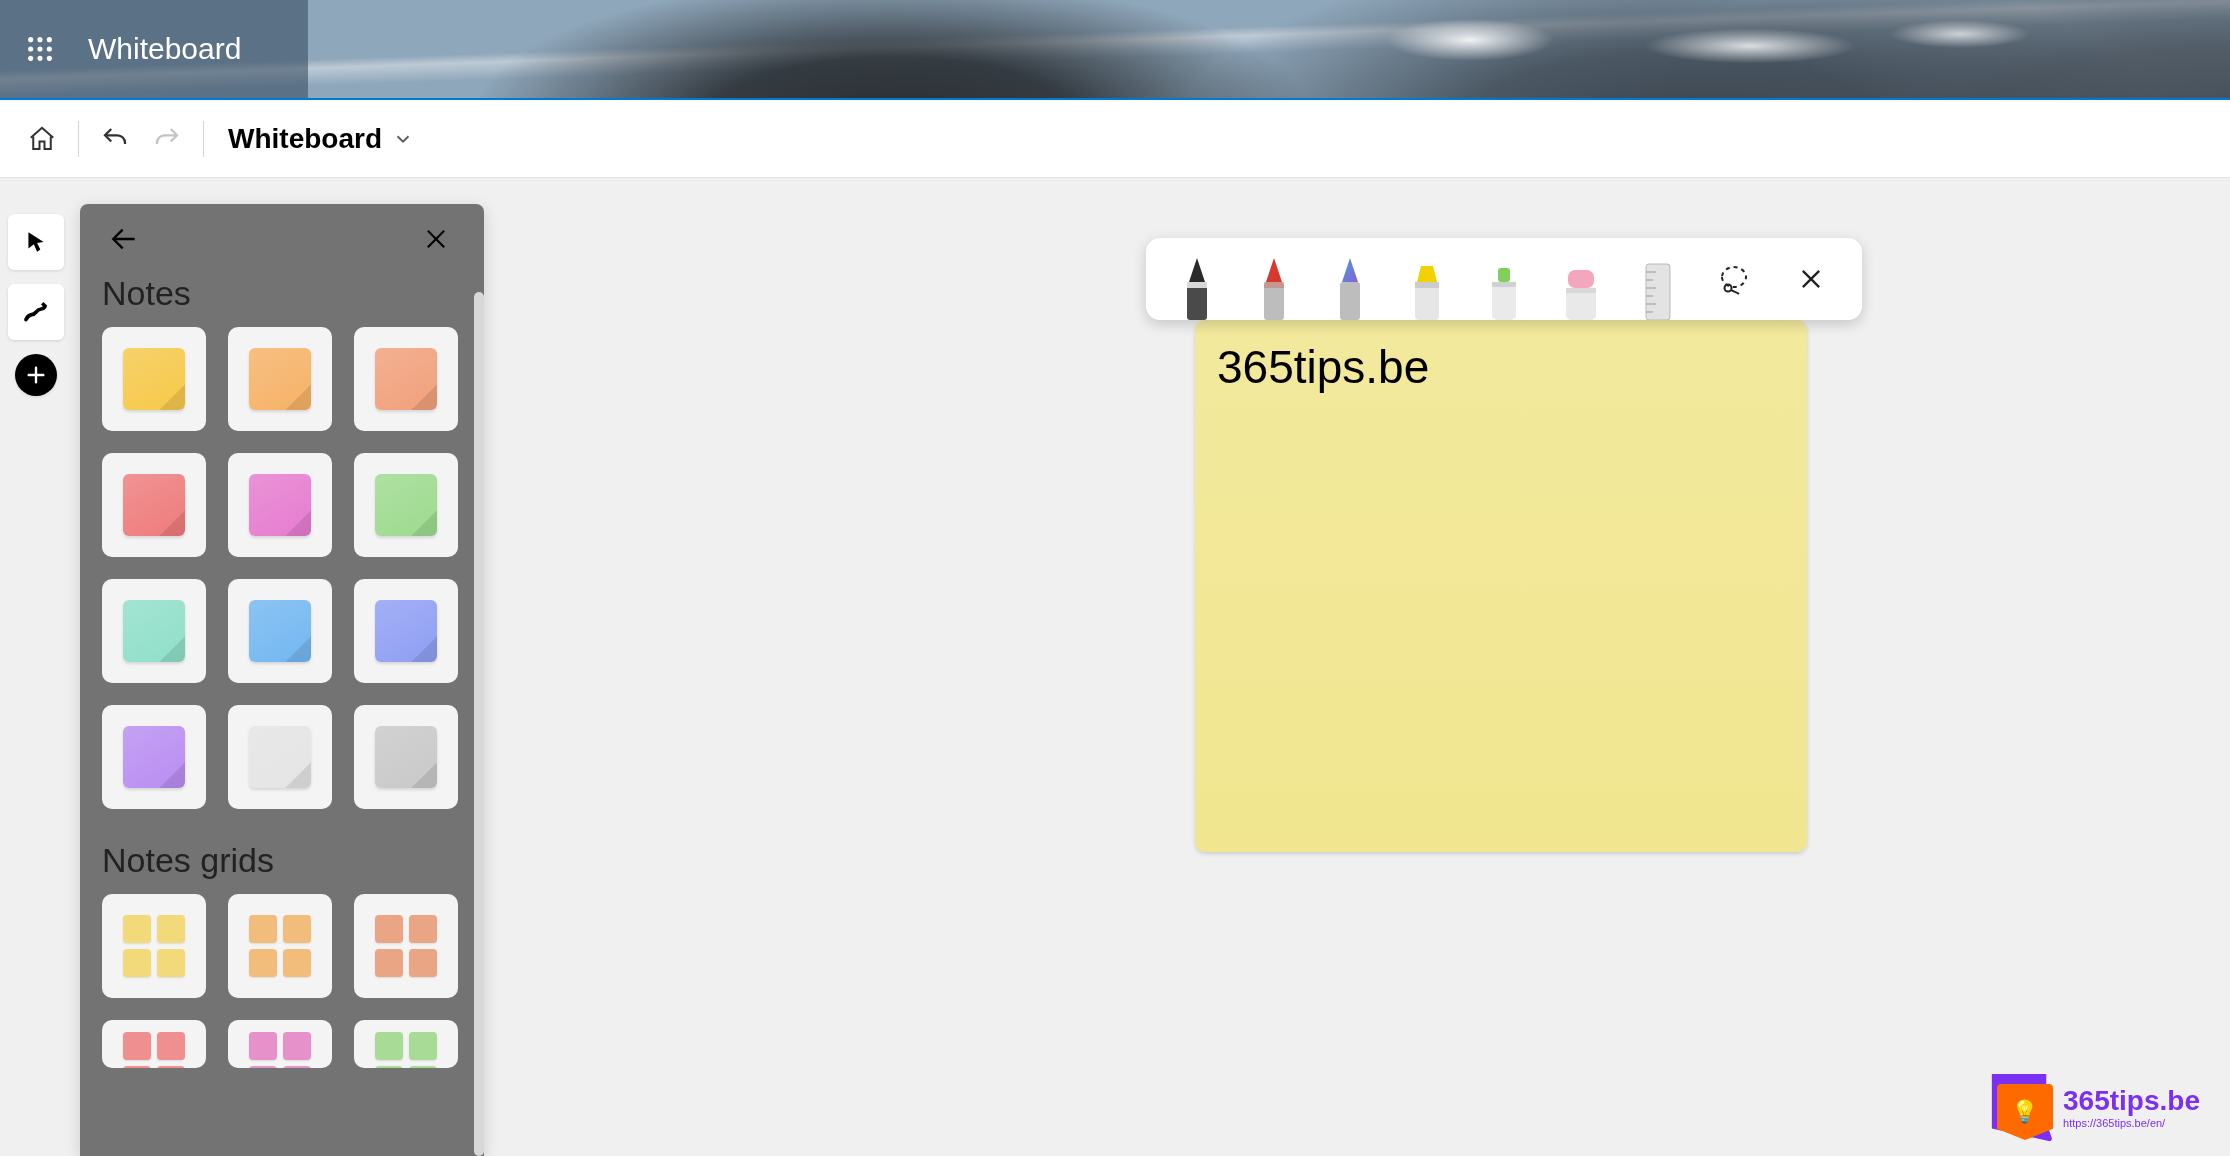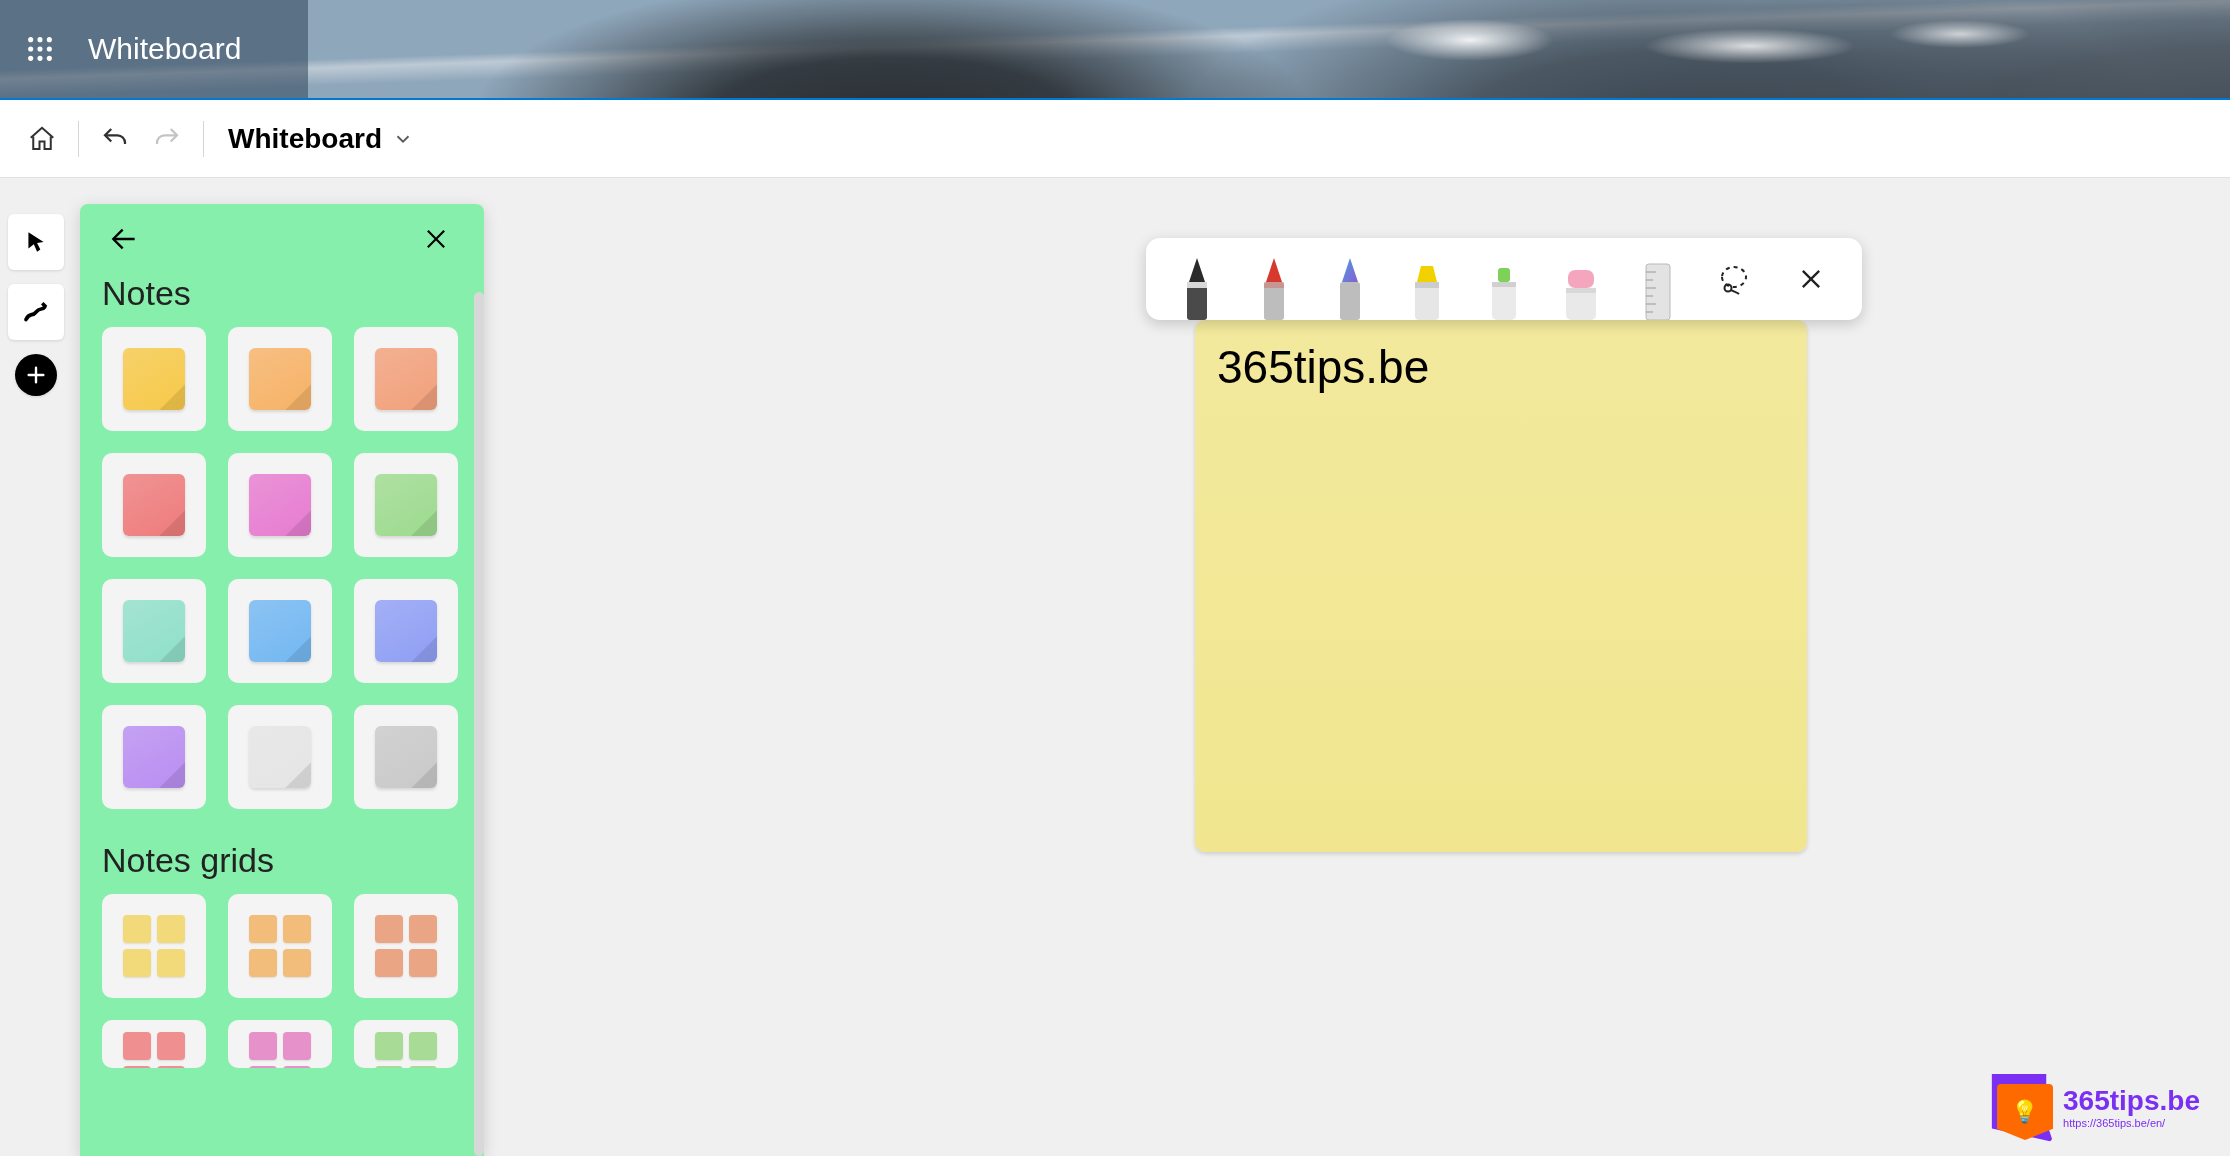--- a/index.html
+++ b/index.html
@@ -114,21 +114,21 @@
   .rail-btn.dark-circle {
     width:42px; height:42px; border-radius:50%;
     background:#000; color:#fff; margin-left:7px;
   }
 
   
   .panel {
     position:absolute;
     top:26px; left:80px;
     width:404px; height: calc(100% - 26px);
-    background:#86efac;
+    background:#737373;
     border-top-left-radius:8px;
     border-top-right-radius:8px;
     box-shadow: 0 4px 16px rgba(0,0,0,0.15);
     overflow:hidden;
     z-index: 4;
   }
   .panel-top {
     display:flex; align-items:center; justify-content:space-between;
     padding: 14px 26px 0 22px;
     height:56px;

